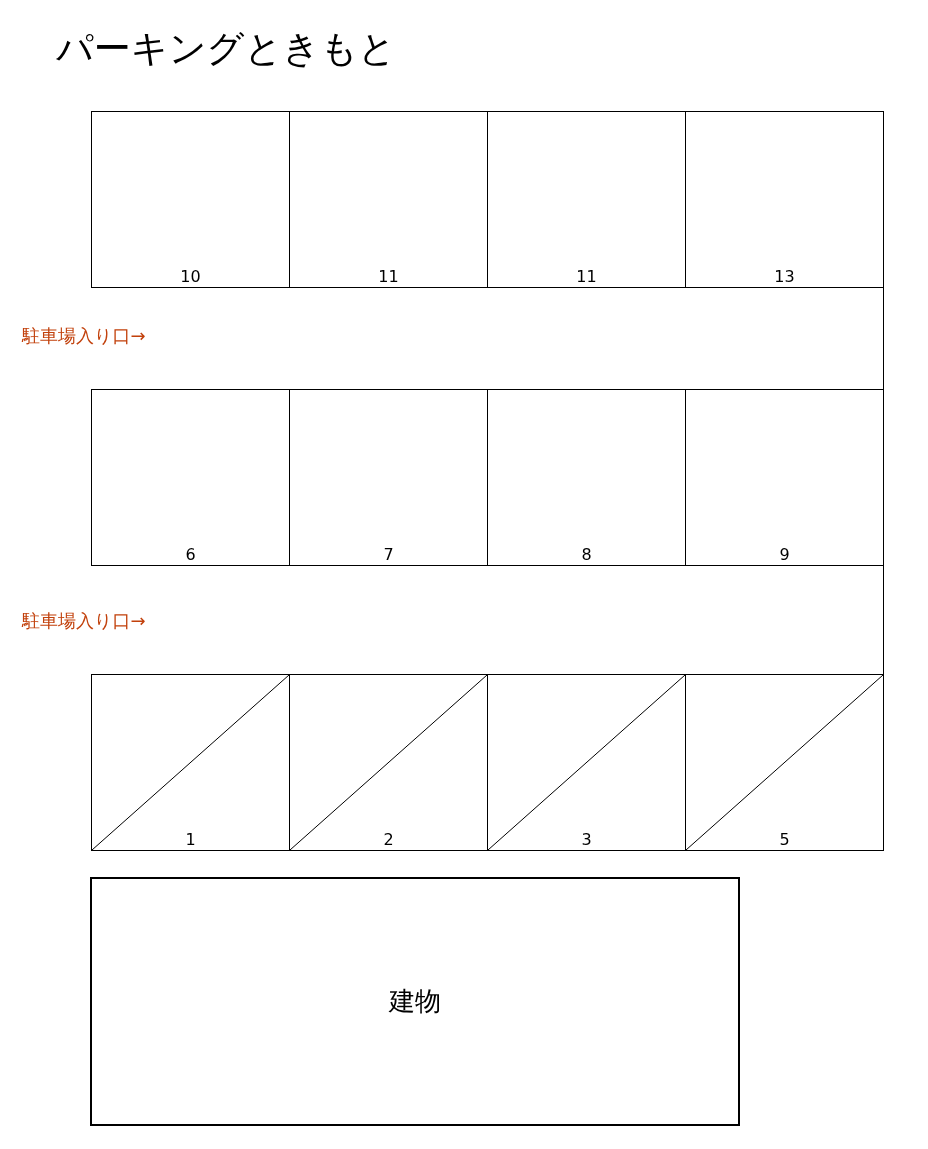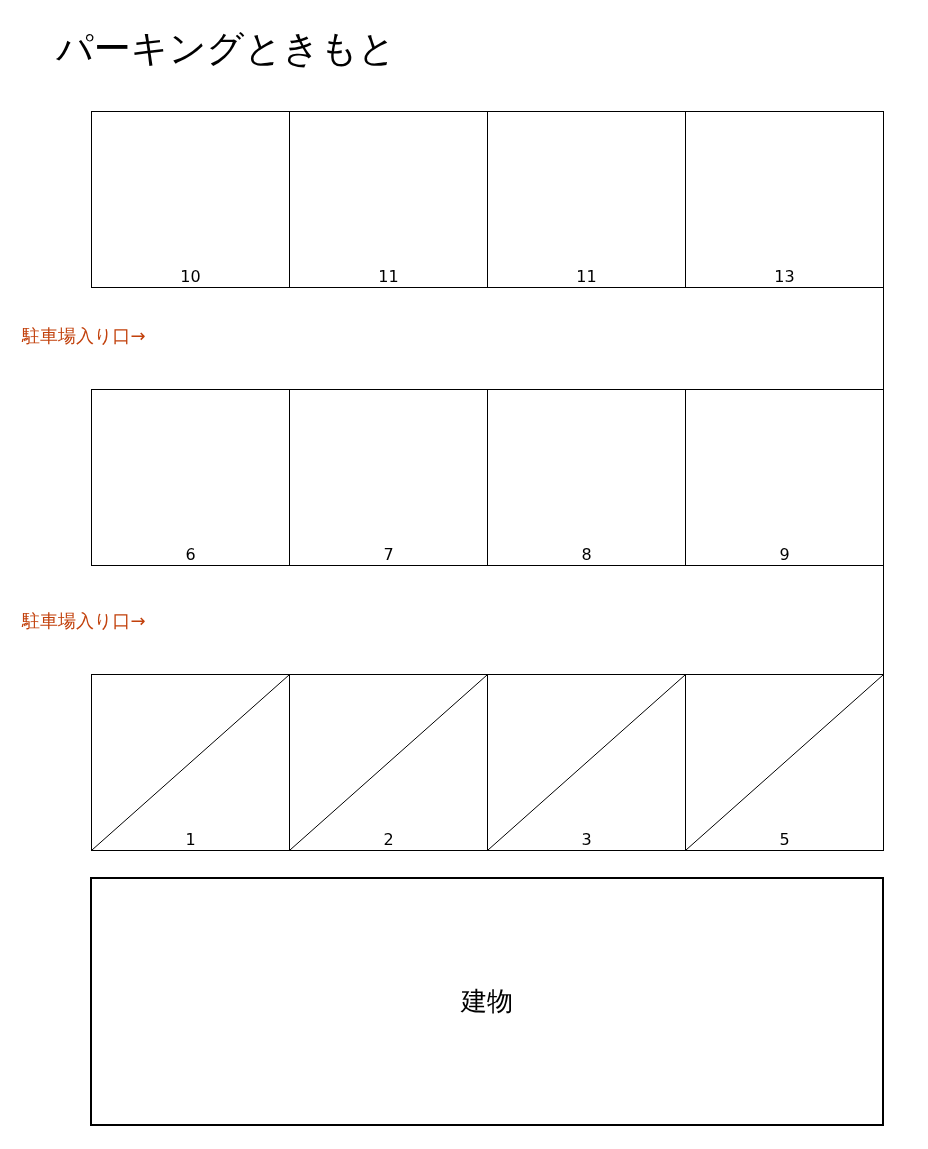--- a/index.html
+++ b/index.html
@@ -6,21 +6,21 @@
   body { width:928px; height:1149px; position:relative; overflow:hidden;
          font-family:"DejaVu Sans", sans-serif; color:#000; }
   .title { position:absolute; left:56px; top:26px; font-size:37px; line-height:46px; white-space:nowrap; }
   .row { position:absolute; left:91px; width:793px; height:177px; display:flex; }
   .stall { position:relative; flex:1; border:1px solid #000; margin-left:-1px; box-sizing:border-box; height:177px; }
   .stall:first-child { margin-left:0; }
   .stall .num { position:absolute; left:0; right:0; bottom:0; text-align:center; font-size:16px; line-height:20px; }
   .stall svg { position:absolute; left:0; top:0; width:100%; height:100%; }
   .aisle-edge { position:absolute; left:883px; width:1px; background:#000; }
   .entrance { position:absolute; left:22px; font-size:18px; line-height:22px; white-space:nowrap; color:#c2410c; }
-  .building { position:absolute; left:90px; top:877px; width:794px; height:249px; border:2px solid #000; box-sizing:border-box;
+  .building { position:absolute; left:90px; top:877px; width:650px; height:249px; border:2px solid #000; box-sizing:border-box;
               display:flex; align-items:center; justify-content:center; }
   .building span { font-size:26px; }
 </style>
 </head>
 <body>
 
 <div class="title">パーキングときもと</div>
 
 <div class="row" style="top:111px;">
   <div class="stall">

